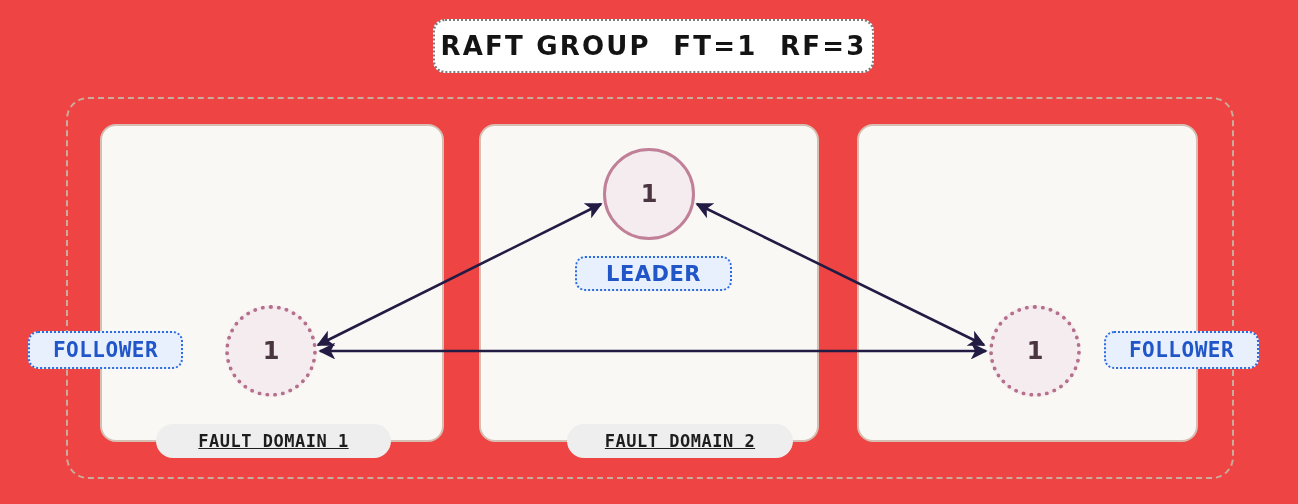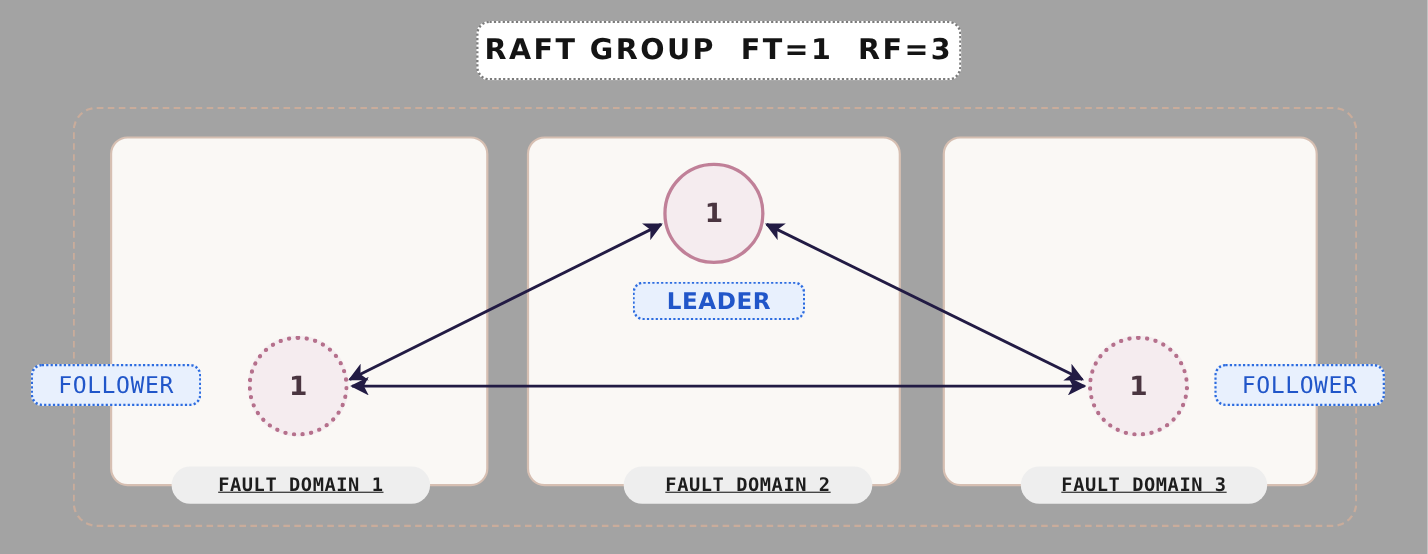--- a/index.html
+++ b/index.html
@@ -4,21 +4,21 @@
 <style>
   html, body {
     margin: 0;
     padding: 0;
     background: #ffffff;
   }
   #canvas {
     position: relative;
     width: 1298px;
     height: 504px;
-    background: #a3a3a3;
+    background: #ef4444;
     font-family: "DejaVu Sans Mono", monospace;
     overflow: hidden;
   }
 
   
   .title-badge {
     position: absolute;
     left: 433px;
     top: 19px;
     width: 441px;
@@ -129,21 +129,21 @@
   #badge-leader {
     left: 575px; top: 256px; width: 157px; height: 35px;
     font-family: "DejaVu Sans", sans-serif;
     font-weight: bold;
     font-size: 21px;
     letter-spacing: 0.5px;
   }
   .badge-follower {
     top: 331px; width: 155px; height: 38px;
     font-family: "DejaVu Sans Mono", monospace;
-    font-weight: normal;
+    font-weight: bold;
     font-size: 21px;
     letter-spacing: 0.5px;
   }
   #badge-follower1 { left: 28px; }
   #badge-follower2 { left: 1104px; }
 
   
   #arrows {
     position: absolute;
     left: 0; top: 0;
@@ -197,15 +197,14 @@
   </div>
 
   <div class="role-badge" id="badge-leader">LEADER</div>
 
   <div class="role-badge badge-follower" id="badge-follower1">FOLLOWER</div>
 
   <div class="role-badge badge-follower" id="badge-follower2">FOLLOWER</div>
 
   <div class="fd-label" id="fd1-label">FAULT DOMAIN 1</div>
   <div class="fd-label" id="fd2-label">FAULT DOMAIN 2</div>
-  <div class="fd-label" id="fd3-label">FAULT DOMAIN 3</div>
 
 </div>
 
 </body></html>

